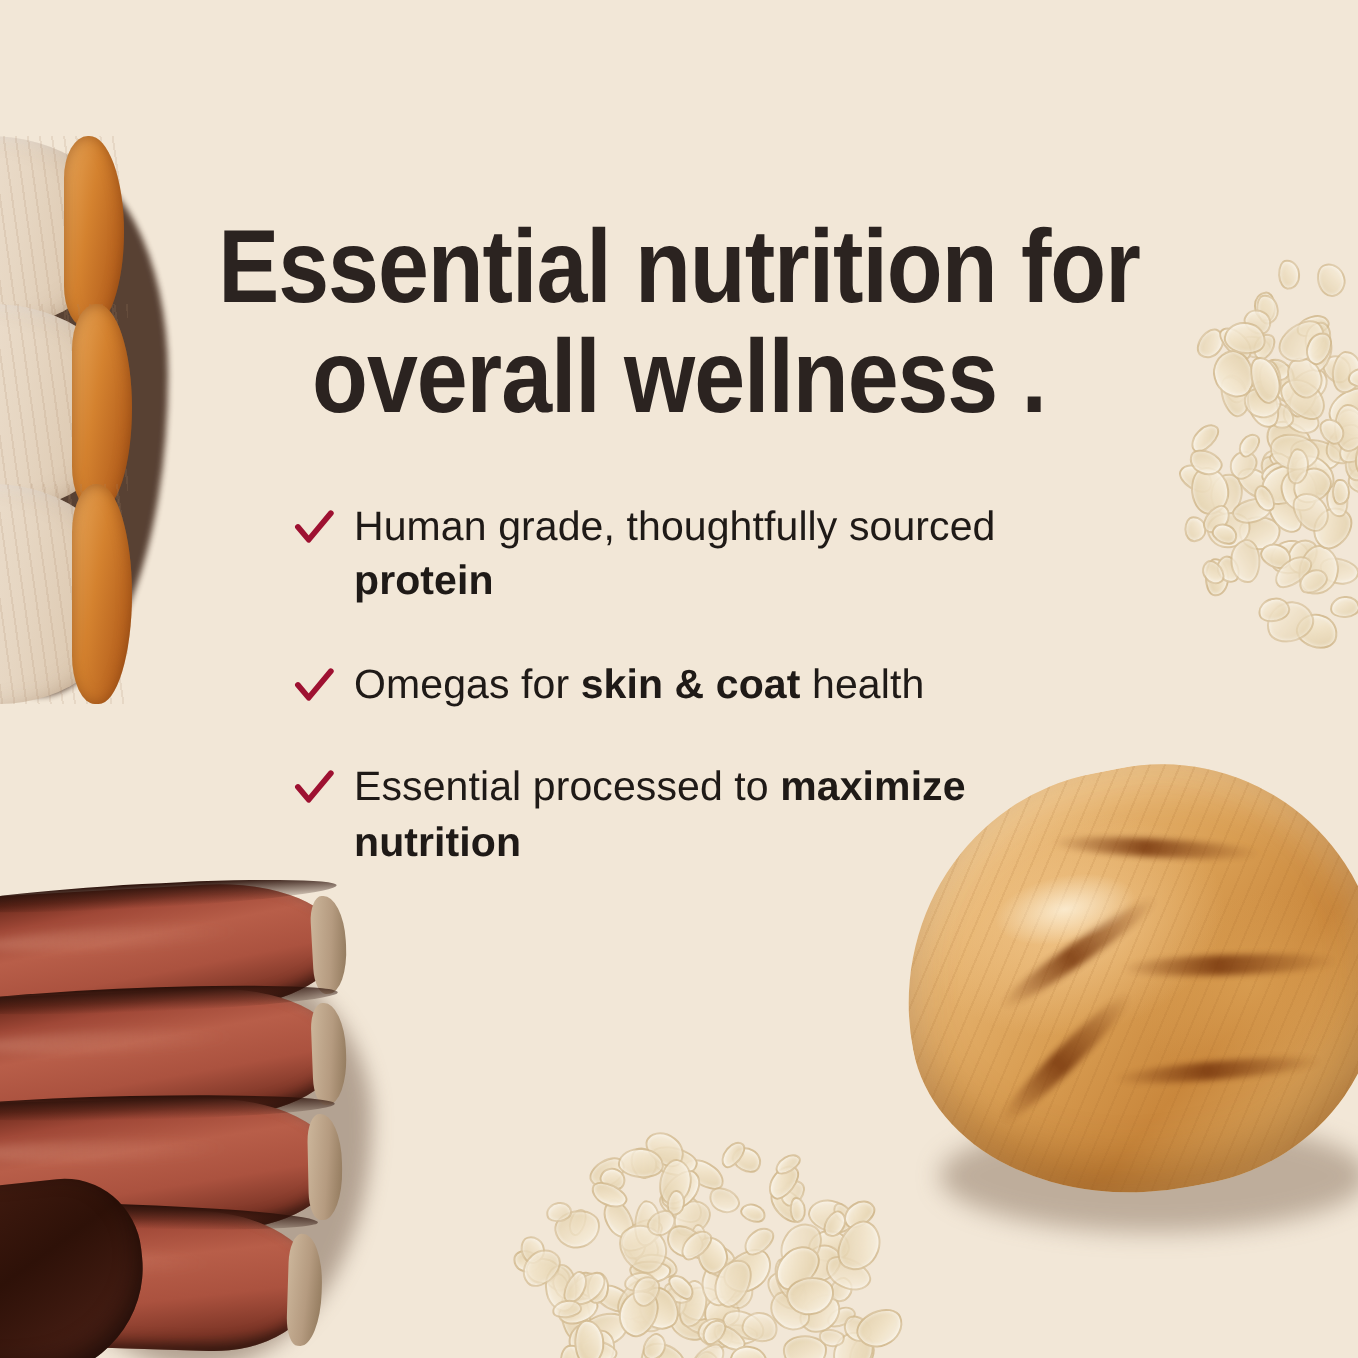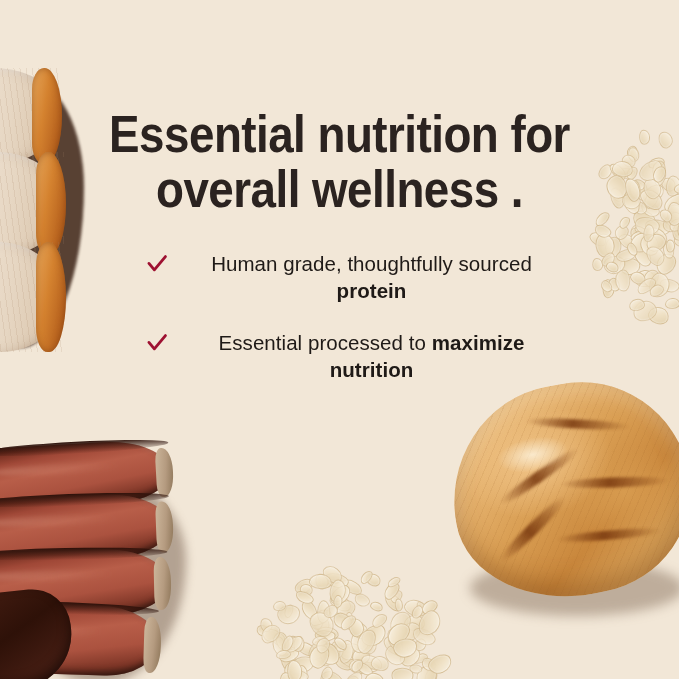--- a/index.html
+++ b/index.html
@@ -233,21 +233,20 @@
     margin-top: 3px;
   }
   .check-icon svg { display: block; width: 22px; height: 22px; }
   .benefit-text {
     color: #1F1A17;
     font-family: "Liberation Sans", sans-serif;
     font-size: 20.5px;
     font-weight: 400;
     line-height: 1.34;
     letter-spacing: .05px;
-    text-align: center;
   }
   .benefit-text b { font-weight: 700; }
 </style>
 </head>
 <body>
 
 <div id="ad-canvas" style="width: 679px; height: 679px; background: rgb(242, 231, 215);">
 
   <div class="food-layer" id="chicken-slices-topleft">
     <div class="shadow-blob"></div>
@@ -539,17 +538,25 @@
           </svg>
         </span>
         <span class="benefit-text" style="color: rgb(31, 26, 23);"><span>Human grade, thoughtfully sourced </span><b>protein</b></span>
       </li>
       <li class="benefit-item">
         <span class="check-icon">
           <svg viewBox="0 0 24 24" aria-hidden="true">
             <path d="M3.2 11.4 L9.1 18.4 L21.2 3.9" fill="none" stroke="#9E1131" stroke-width="3.1" stroke-linecap="round" stroke-linejoin="round"></path>
           </svg>
         </span>
+        <span class="benefit-text" style="color: rgb(31, 26, 23);"><span>Omegas for </span><b>skin &amp; coat</b><span> health</span></span>
+      </li>
+      <li class="benefit-item">
+        <span class="check-icon">
+          <svg viewBox="0 0 24 24" aria-hidden="true">
+            <path d="M3.2 11.4 L9.1 18.4 L21.2 3.9" fill="none" stroke="#9E1131" stroke-width="3.1" stroke-linecap="round" stroke-linejoin="round"></path>
+          </svg>
+        </span>
         <span class="benefit-text" style="color: rgb(31, 26, 23);"><span>Essential processed to </span><b>maximize nutrition</b></span>
       </li>
     </ul>
 
 </div>
 
 </body></html>

